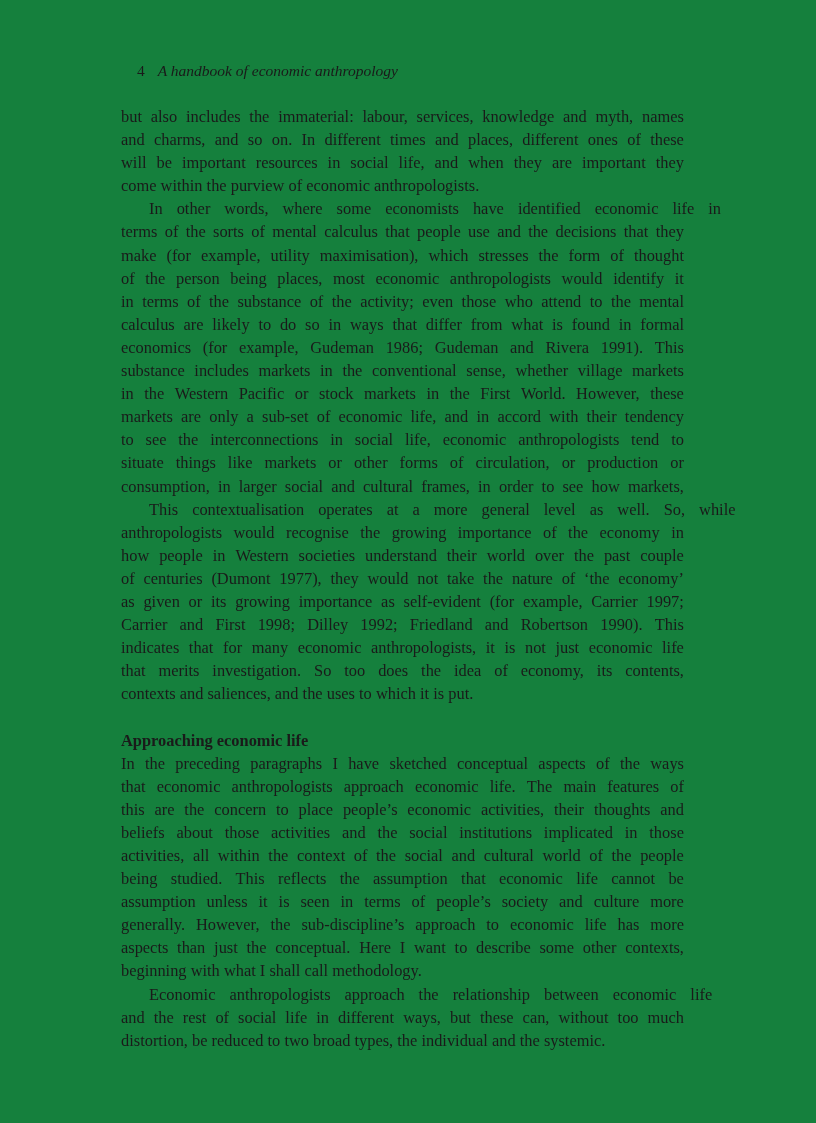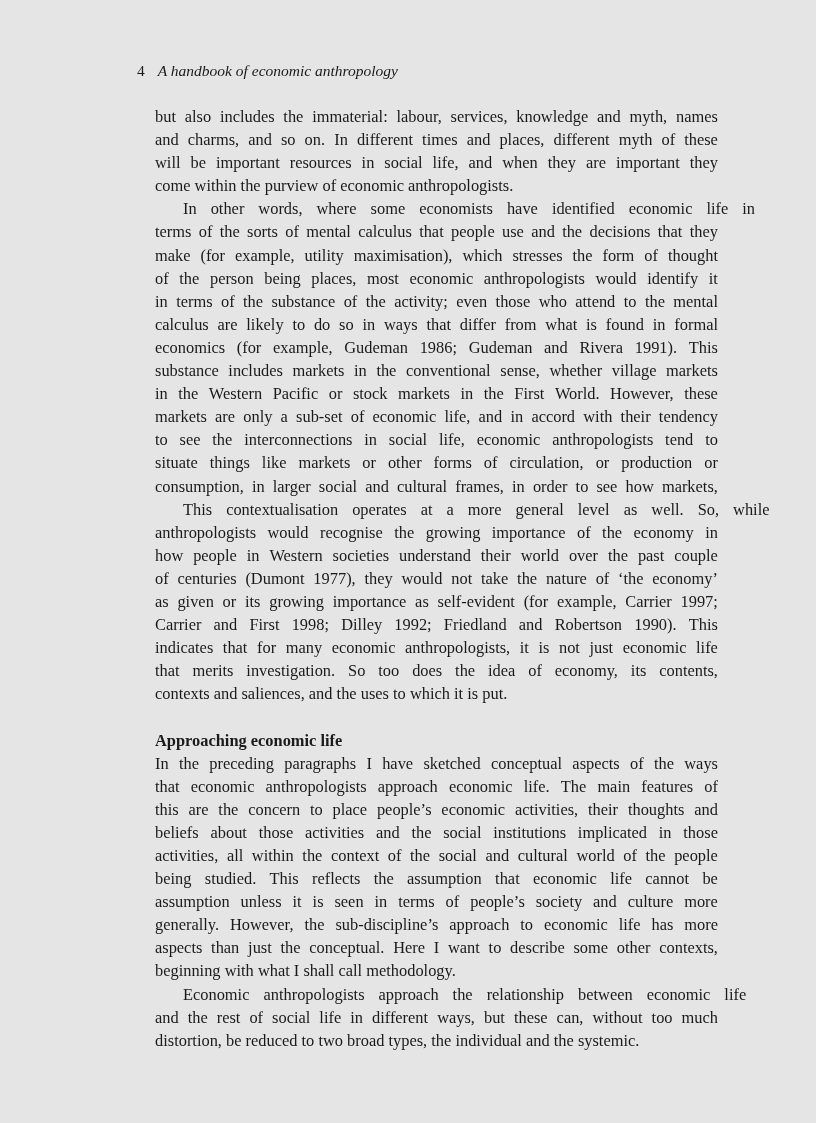--- a/index.html
+++ b/index.html
@@ -4,21 +4,21 @@
 <style>
   html, body {
     margin: 0;
     padding: 0;
     background: #ffffff;
   }
   .page {
     position: relative;
     width: 816px;
     height: 1123px;
-    background: #e5e5e5;
+    background: #15803d;
     overflow: hidden;
     font-family: "Liberation Serif", "DejaVu Serif", serif;
     color: #1a1a1a;
   }
 
   
   .running-head {
     position: absolute;
     left: 137px;
     top: 59px;
@@ -31,21 +31,21 @@
     font-style: normal;
     margin-right: 13px;
   }
   .running-head .book-title {
     font-style: italic;
   }
 
   
   .body-block {
     position: absolute;
-    left: 155px;
+    left: 121px;
     top: 105px;
     width: 563px;
   }
 
   .para {
     margin: 0;
   }
 
   
   .ln {
@@ -94,21 +94,21 @@
 <div class="page">
 
   <div class="running-head">
     <span class="folio">4</span><span class="book-title">A handbook of economic anthropology</span>
   </div>
 
   <div class="body-block">
     <div id="flow">
         <div class="para">
           <div class="ln j"><span>but</span><span>also</span><span>includes</span><span>the</span><span>immaterial:</span><span>labour,</span><span>services,</span><span>knowledge</span><span>and</span><span>myth,</span><span>names</span></div>
-          <div class="ln j"><span>and</span><span>charms,</span><span>and</span><span>so</span><span>on.</span><span>In</span><span>different</span><span>times</span><span>and</span><span>places,</span><span>different</span><span>myth</span><span>of</span><span>these</span></div>
+          <div class="ln j"><span>and</span><span>charms,</span><span>and</span><span>so</span><span>on.</span><span>In</span><span>different</span><span>times</span><span>and</span><span>places,</span><span>different</span><span>ones</span><span>of</span><span>these</span></div>
           <div class="ln j"><span>will</span><span>be</span><span>important</span><span>resources</span><span>in</span><span>social</span><span>life,</span><span>and</span><span>when</span><span>they</span><span>are</span><span>important</span><span>they</span></div>
           <div class="ln last">come within the purview of economic anthropologists.</div>
         </div>
         <div class="para">
           <div class="ln j indent"><span>In</span><span>other</span><span>words,</span><span>where</span><span>some</span><span>economists</span><span>have</span><span>identified</span><span>economic</span><span>life</span><span>in</span></div>
           <div class="ln j"><span>terms</span><span>of</span><span>the</span><span>sorts</span><span>of</span><span>mental</span><span>calculus</span><span>that</span><span>people</span><span>use</span><span>and</span><span>the</span><span>decisions</span><span>that</span><span>they</span></div>
           <div class="ln j"><span>make</span><span>(for</span><span>example,</span><span>utility</span><span>maximisation),</span><span>which</span><span>stresses</span><span>the</span><span>form</span><span>of</span><span>thought</span></div>
           <div class="ln j"><span>of</span><span>the</span><span>person</span><span>being</span><span>places,</span><span>most</span><span>economic</span><span>anthropologists</span><span>would</span><span>identify</span><span>it</span></div>
           <div class="ln j"><span>in</span><span>terms</span><span>of</span><span>the</span><span>substance</span><span>of</span><span>the</span><span>activity;</span><span>even</span><span>those</span><span>who</span><span>attend</span><span>to</span><span>the</span><span>mental</span></div>
           <div class="ln j"><span>calculus</span><span>are</span><span>likely</span><span>to</span><span>do</span><span>so</span><span>in</span><span>ways</span><span>that</span><span>differ</span><span>from</span><span>what</span><span>is</span><span>found</span><span>in</span><span>formal</span></div>

